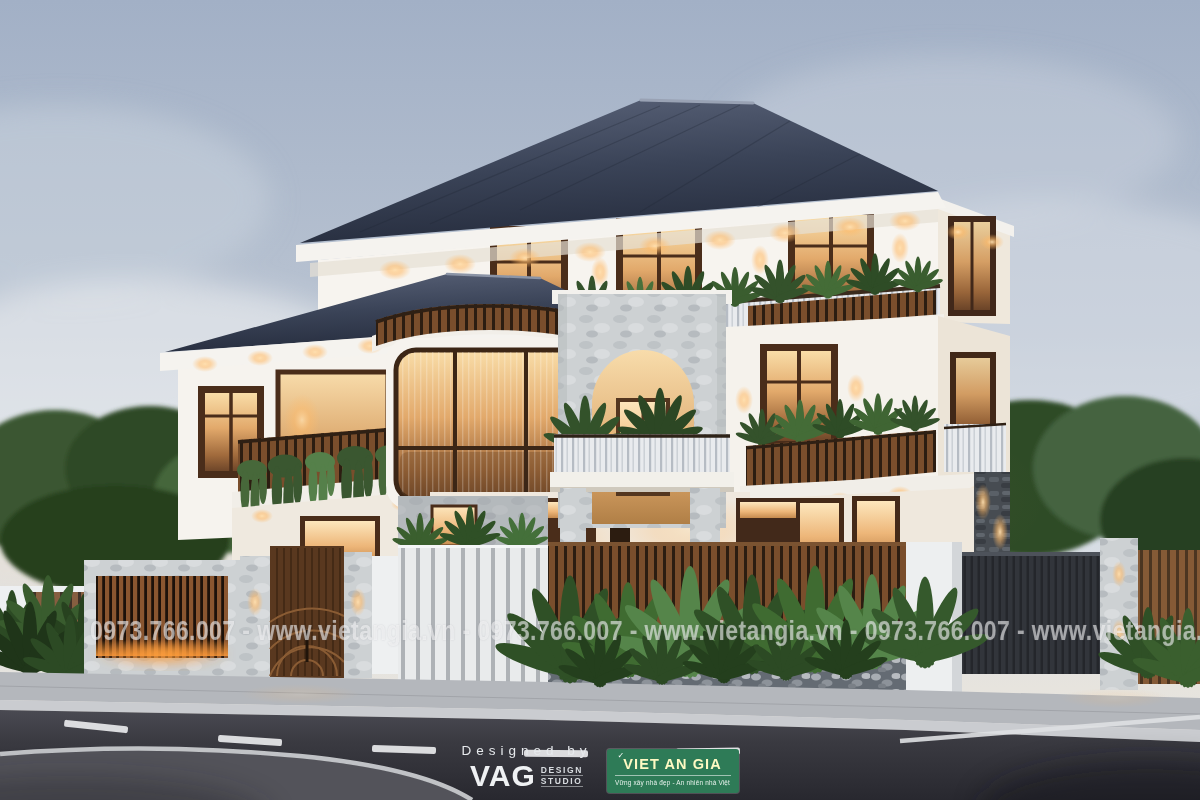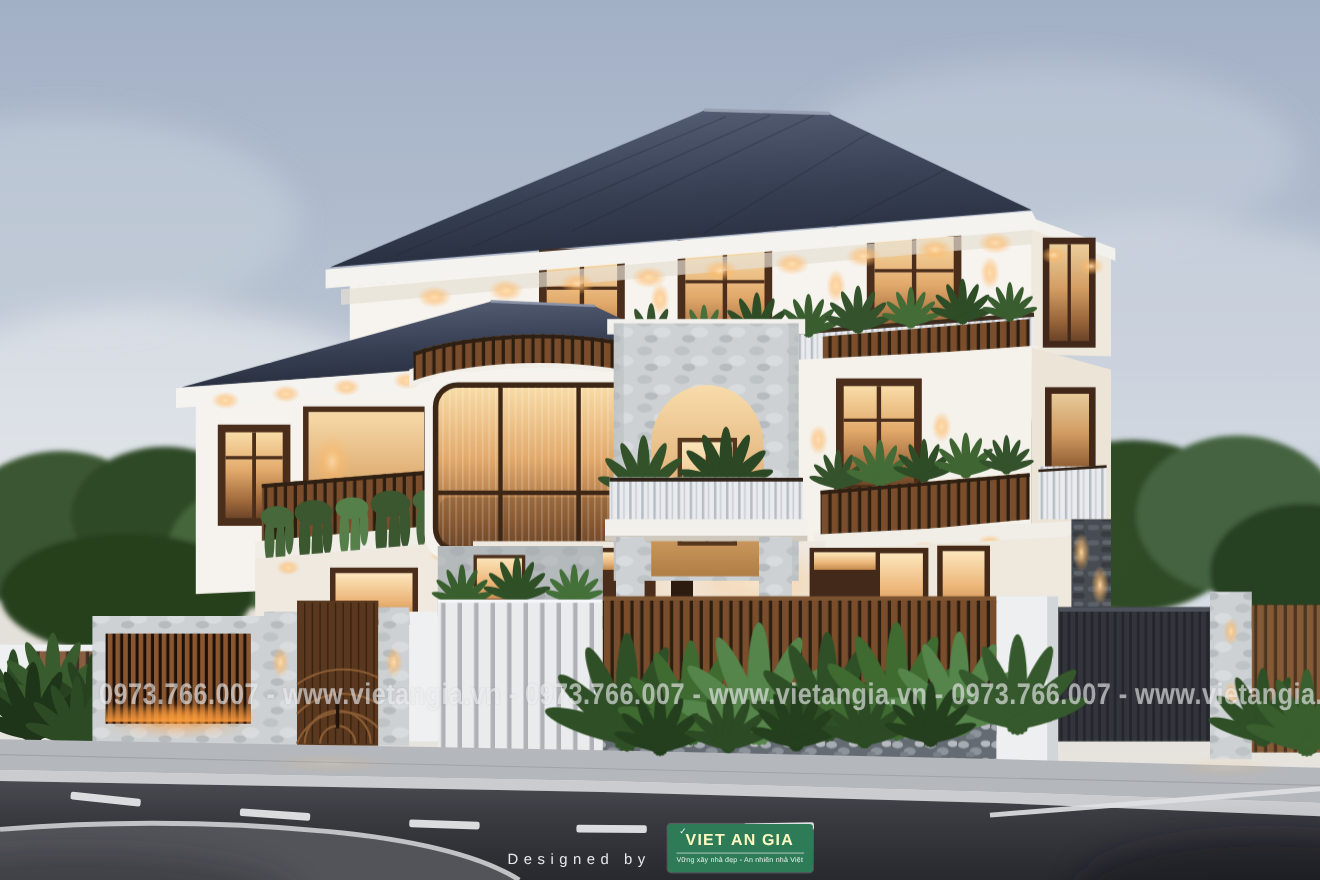--- a/index.html
+++ b/index.html
@@ -520,20 +520,27 @@
     <use href="#tuft" transform="translate(1148,670) scale(1.8)" fill="#2f5026"></use>
     <use href="#tuft" transform="translate(1188,678) scale(2.0)" fill="#3a5f2e"></use>
   </g>
 </svg>
 
 <div class="watermark">0973.766.007 - www.vietangia.vn - 0973.766.007 - www.vietangia.vn - 0973.766.007 - www.vietangia.vn - 0973.766.007</div>
 
 <div class="branding">
   <div class="vag">
     <div class="designed-by">Designed by</div>
+    <div class="vag-row">
+      <span class="vag-acronym">VAG</span>
+      <span class="vag-studio">
+        <span>DESIGN</span>
+        <span>STUDIO</span>
+      </span>
+    </div>
   </div>
   <div class="brand-box">
     <div class="check">✓</div>
     <div class="brand-name">VIET AN GIA</div>
     <div class="brand-divider"></div>
     <div class="brand-tagline">Vững xây nhà đẹp - An nhiên nhà Việt</div>
   </div>
 </div>
 </div>
 

